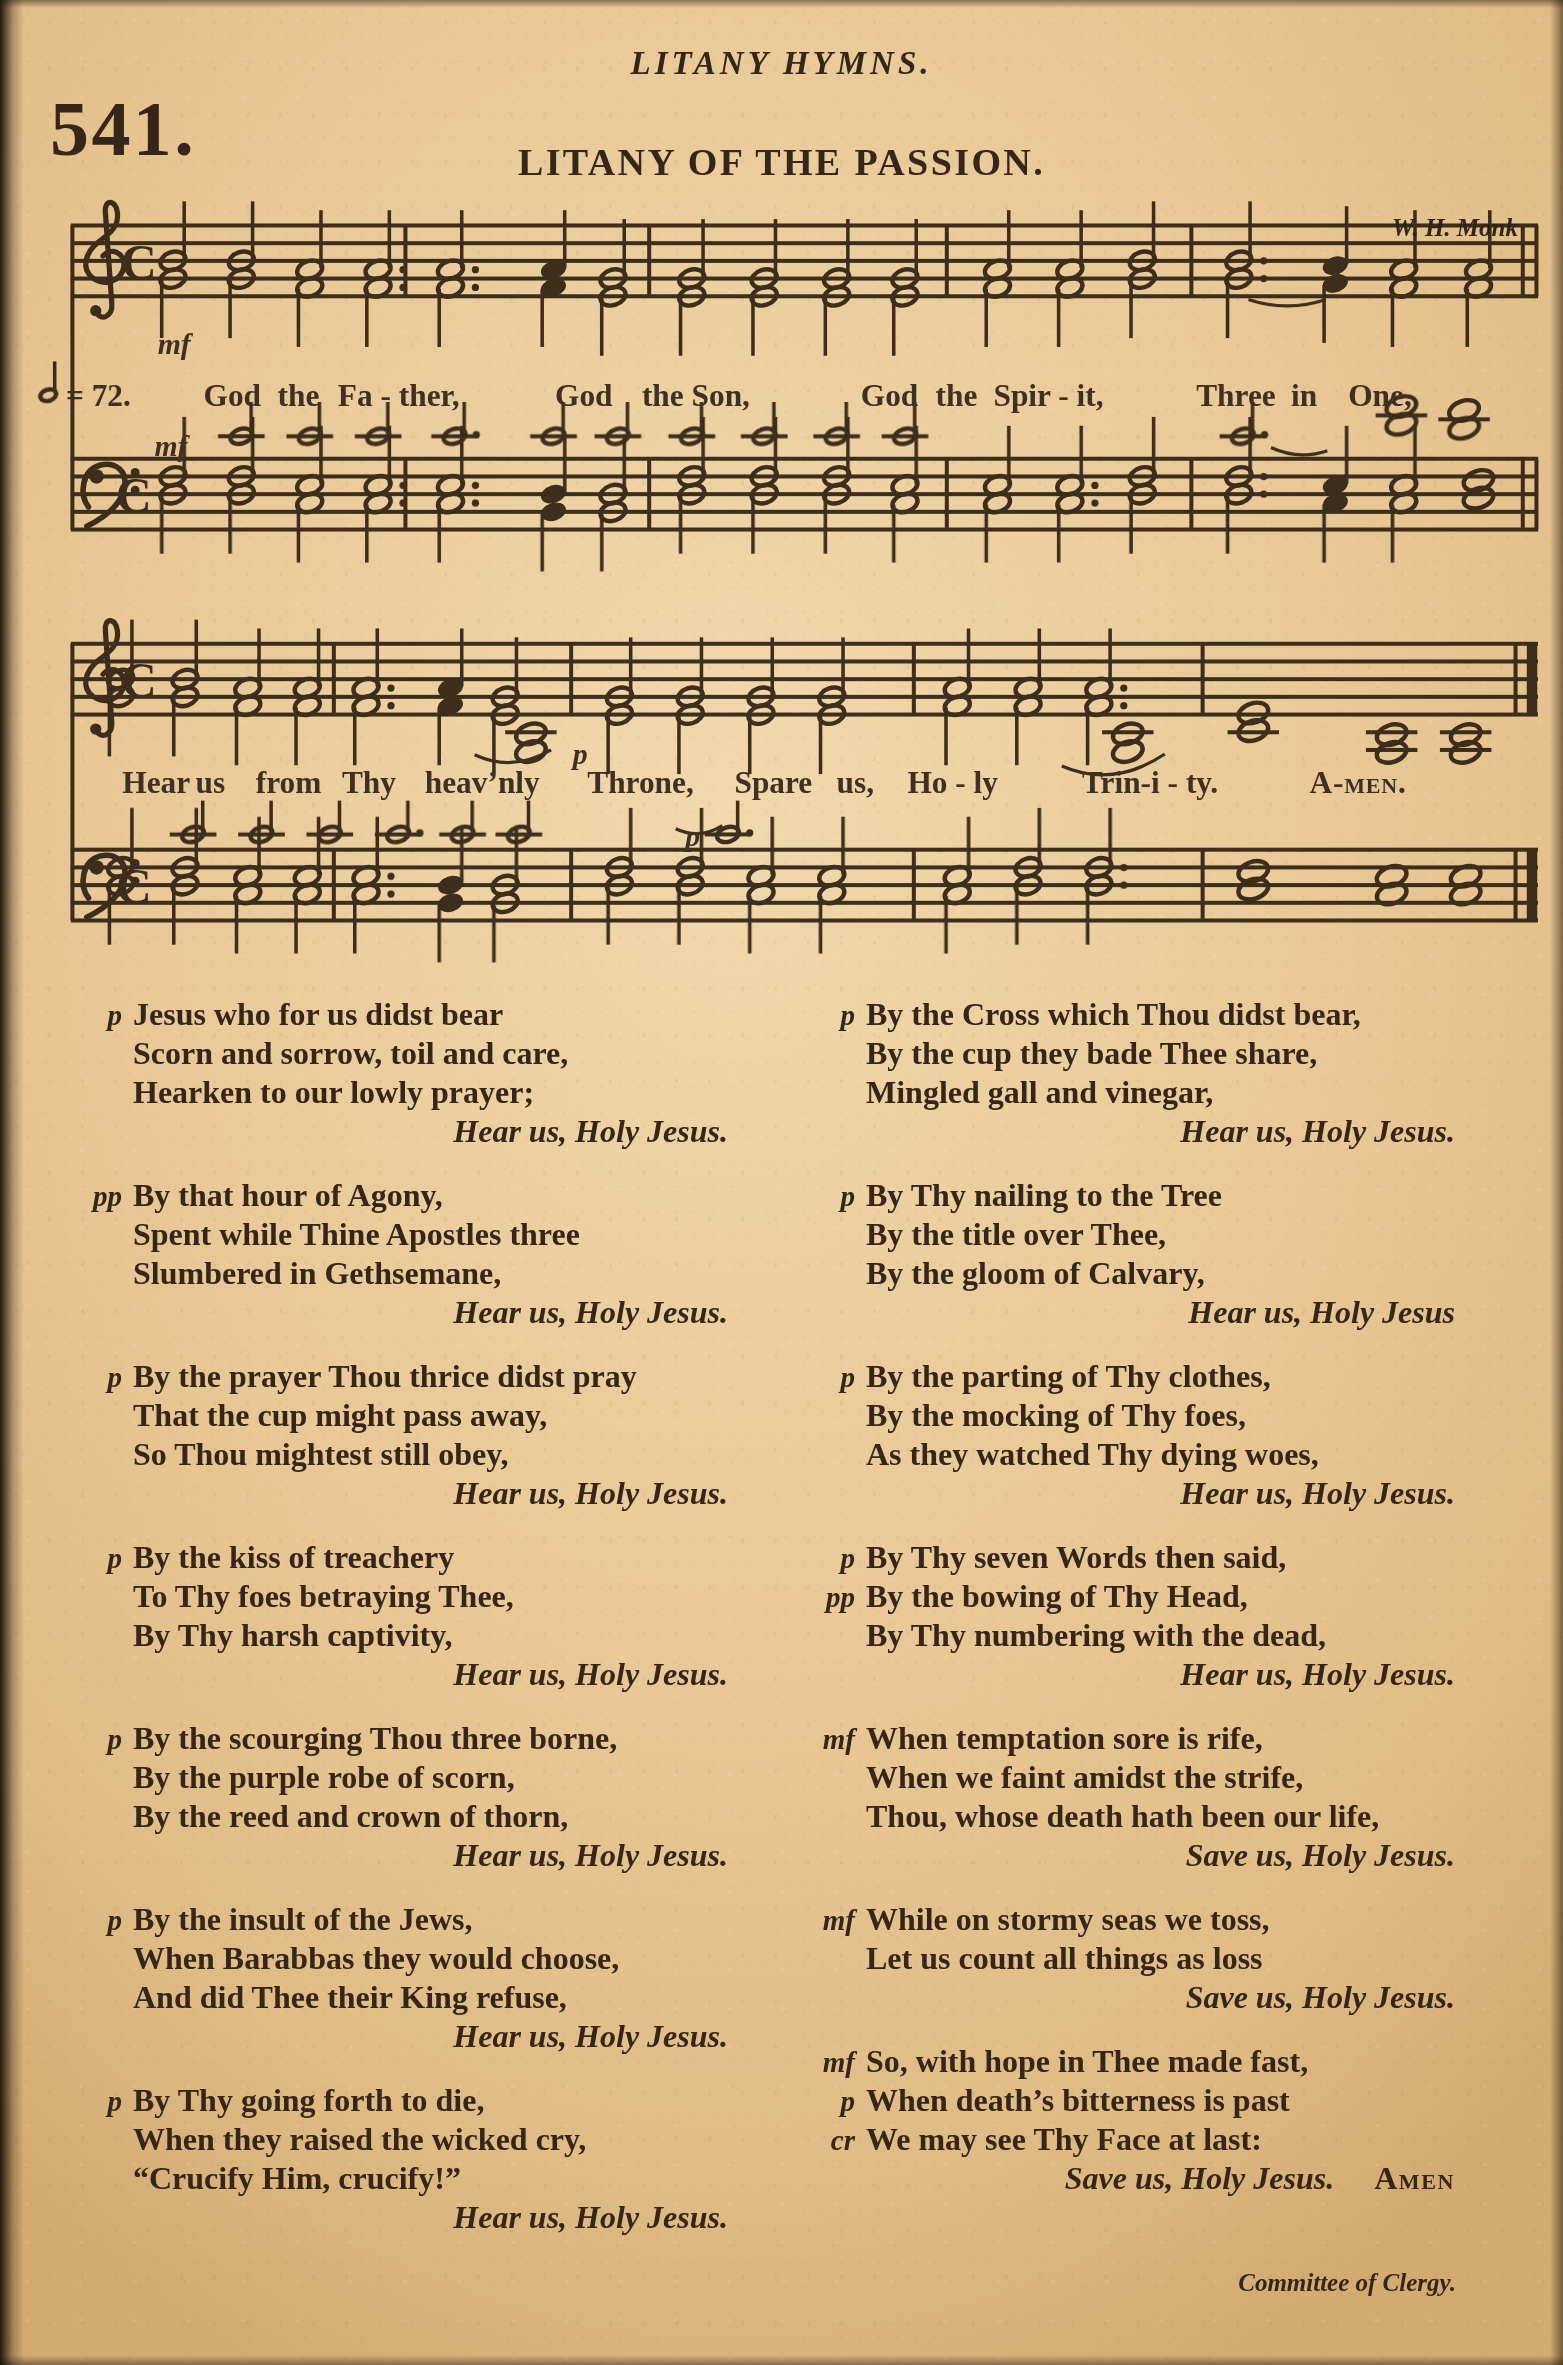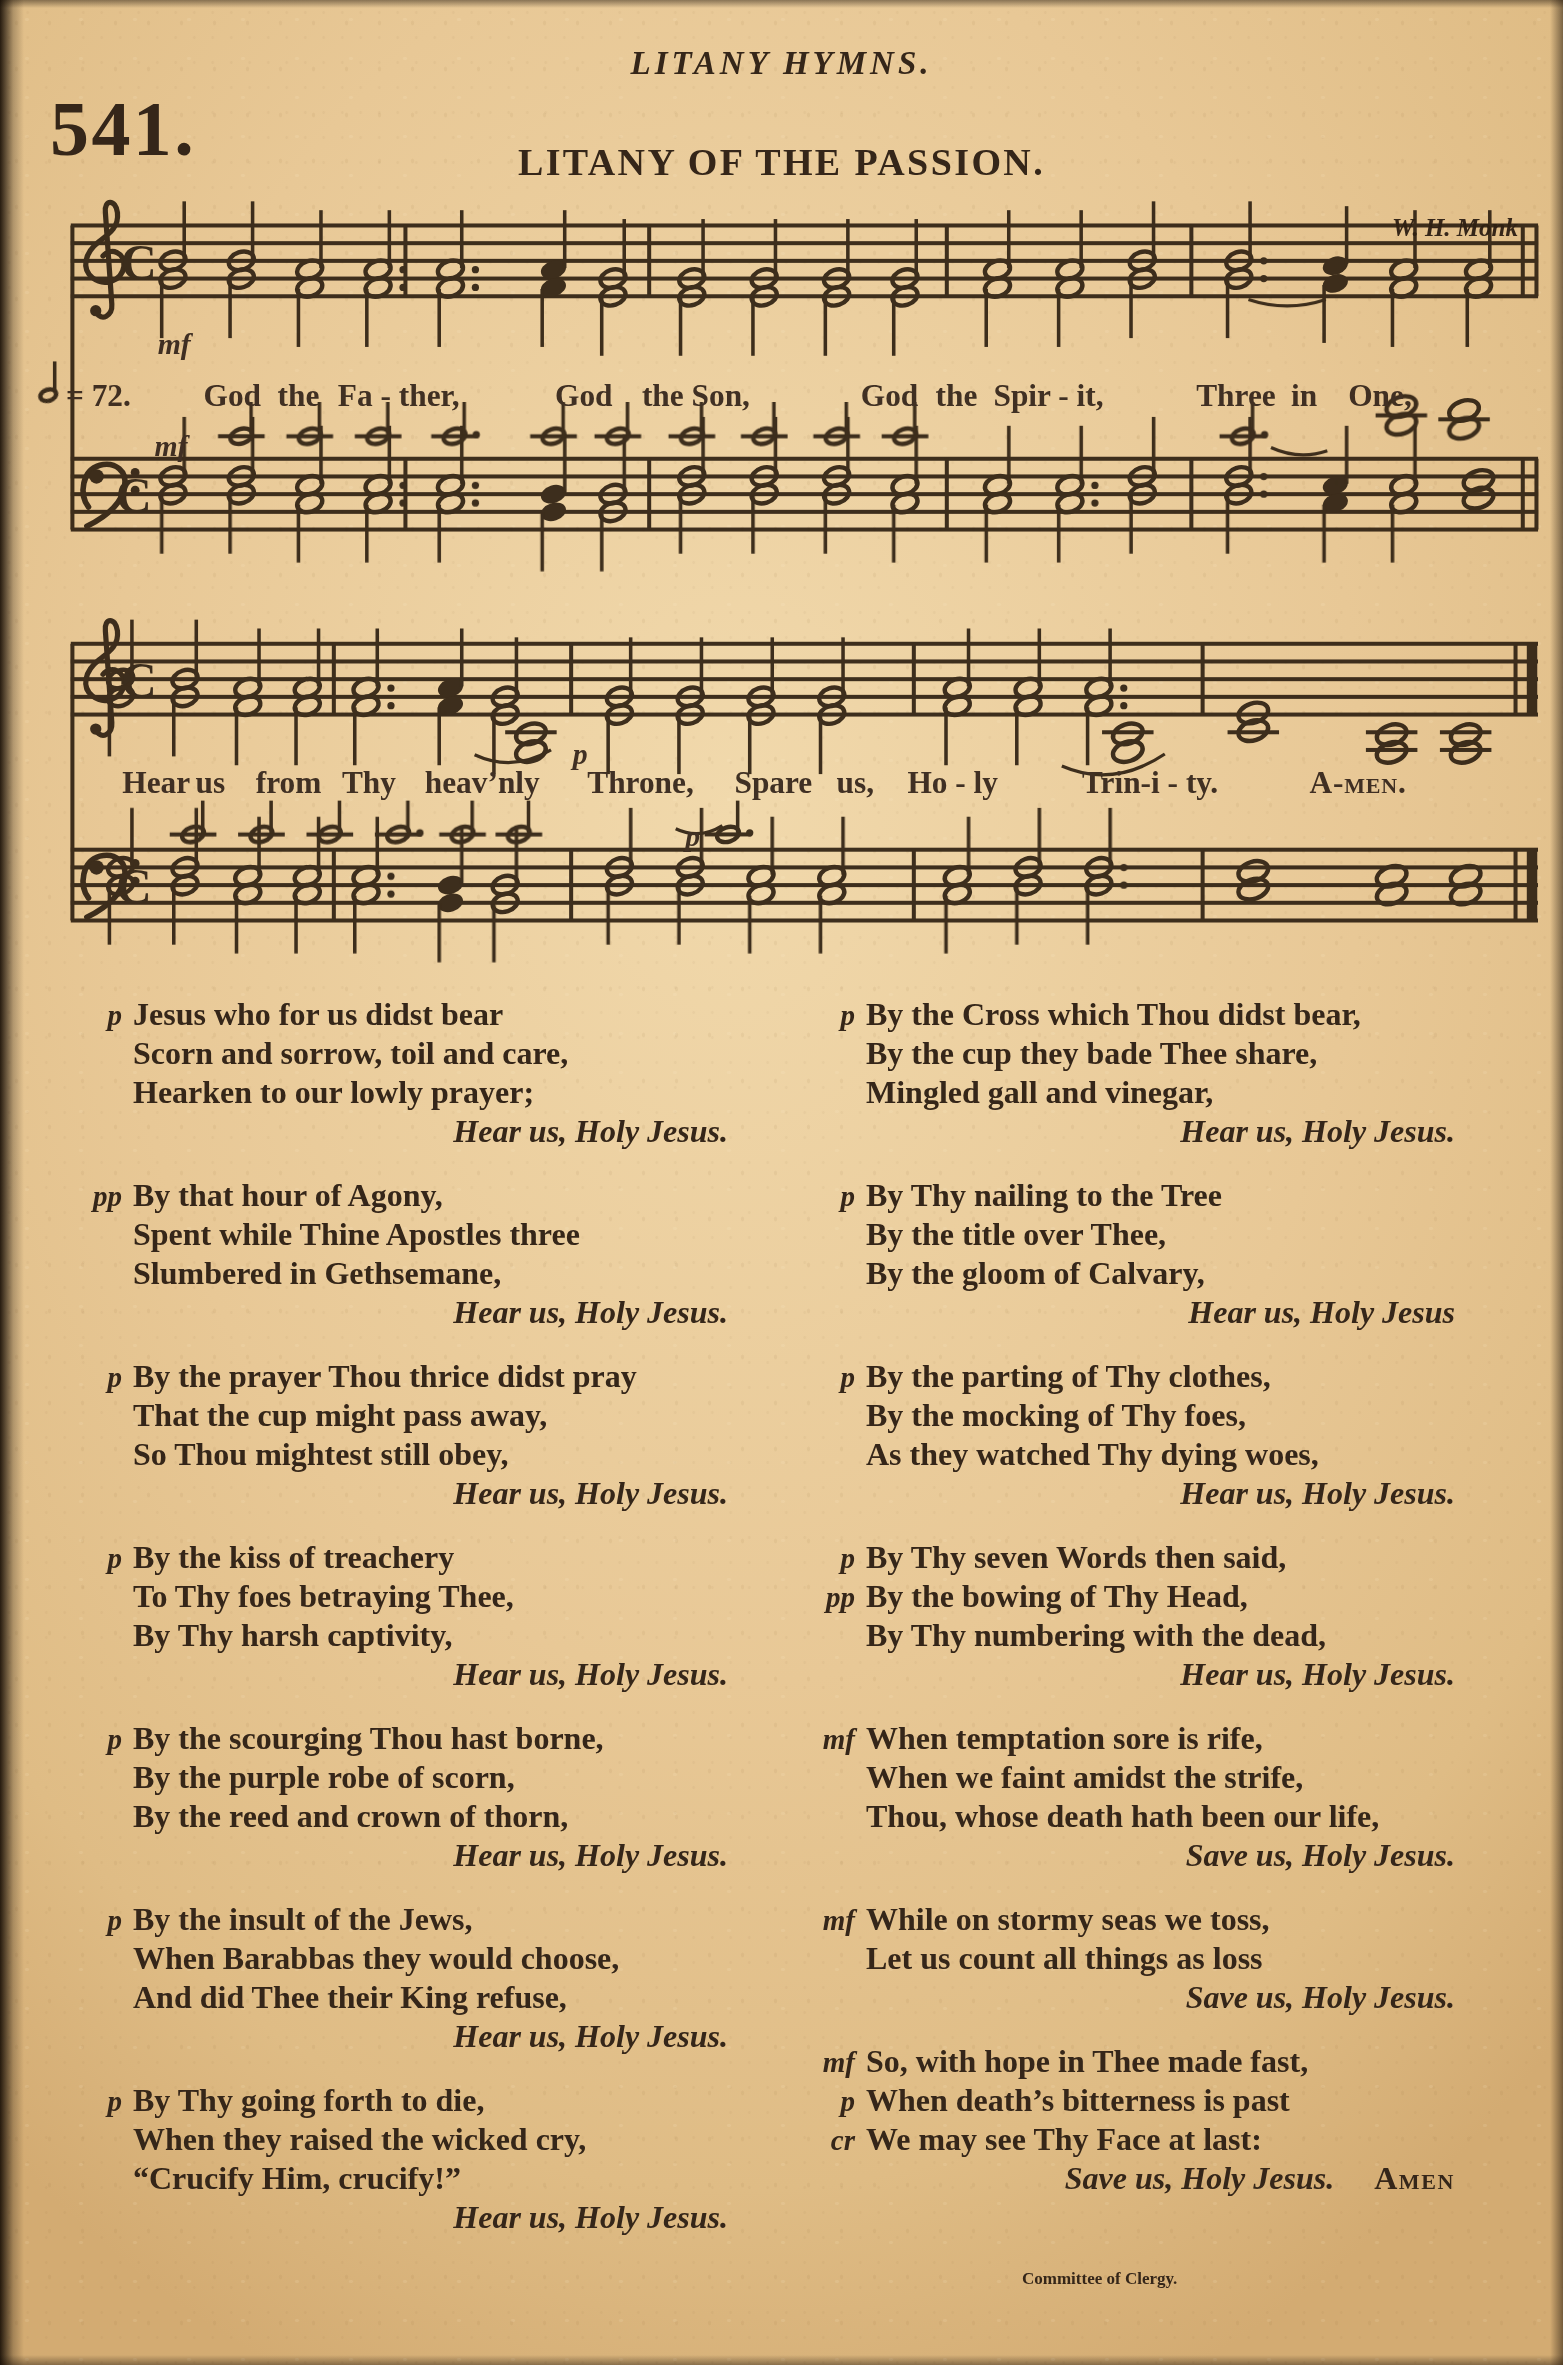--- a/index.html
+++ b/index.html
@@ -32,22 +32,22 @@
 
   .col{position:absolute;top:995px;font-size:32px;font-weight:700;line-height:39px;z-index:3;}
   .col-left{left:64px;width:734px;}
   .col-right{left:797px;width:748px;}
   .verse{margin-bottom:25px;}
   .vline{position:relative;padding-left:69px;}
   .dyn{position:absolute;left:0;top:0.8px;width:58px;text-align:right;font-style:italic;font-size:29px;}
   .refrain{font-style:italic;text-align:right;padding-right:70px;}
   .col-right .refrain{padding-right:90px;}
   .amen{font-style:normal;font-variant:small-caps;letter-spacing:1.6px;margin-left:40px;text-align:center;}
-  .footer-attr{position:absolute;left:1022px;width:434px;top:2269px;text-align:left;
-    font-weight:700;font-size:17px;z-index:3;}
+  .footer-attr{position:absolute;left:1022px;width:434px;top:2269px;text-align:right;
+    font-style:italic;font-weight:700;font-size:25px;z-index:3;}
 </style>
 </head>
 <body>
 
 <div class="page">
   <div class="running-head">LITANY HYMNS.</div>
   <div class="hymn-number">541.</div>
   <div class="hymn-title">LITANY OF THE PASSION.</div>
   <div class="composer">W. H. Monk</div>
 
@@ -536,21 +536,21 @@
         <div class="vline"><span class="dyn"></span><span class="vtext">So Thou mightest still obey,</span></div>
         <div class="refrain"><span>Hear us, Holy Jesus.</span></div>
       </div>
       <div class="verse">
         <div class="vline"><span class="dyn">p</span><span class="vtext">By the kiss of treachery</span></div>
         <div class="vline"><span class="dyn"></span><span class="vtext">To Thy foes betraying Thee,</span></div>
         <div class="vline"><span class="dyn"></span><span class="vtext">By Thy harsh captivity,</span></div>
         <div class="refrain"><span>Hear us, Holy Jesus.</span></div>
       </div>
       <div class="verse">
-        <div class="vline"><span class="dyn">p</span><span class="vtext">By the scourging Thou hast borne,</span></div>
+        <div class="vline"><span class="dyn">p</span><span class="vtext">By the scourging Thou three borne,</span></div>
         <div class="vline"><span class="dyn"></span><span class="vtext">By the purple robe of scorn,</span></div>
         <div class="vline"><span class="dyn"></span><span class="vtext">By the reed and crown of thorn,</span></div>
         <div class="refrain"><span>Hear us, Holy Jesus.</span></div>
       </div>
       <div class="verse">
         <div class="vline"><span class="dyn">p</span><span class="vtext">By the insult of the Jews,</span></div>
         <div class="vline"><span class="dyn"></span><span class="vtext">When Barabbas they would choose,</span></div>
         <div class="vline"><span class="dyn"></span><span class="vtext">And did Thee their King refuse,</span></div>
         <div class="refrain"><span>Hear us, Holy Jesus.</span></div>
       </div>

